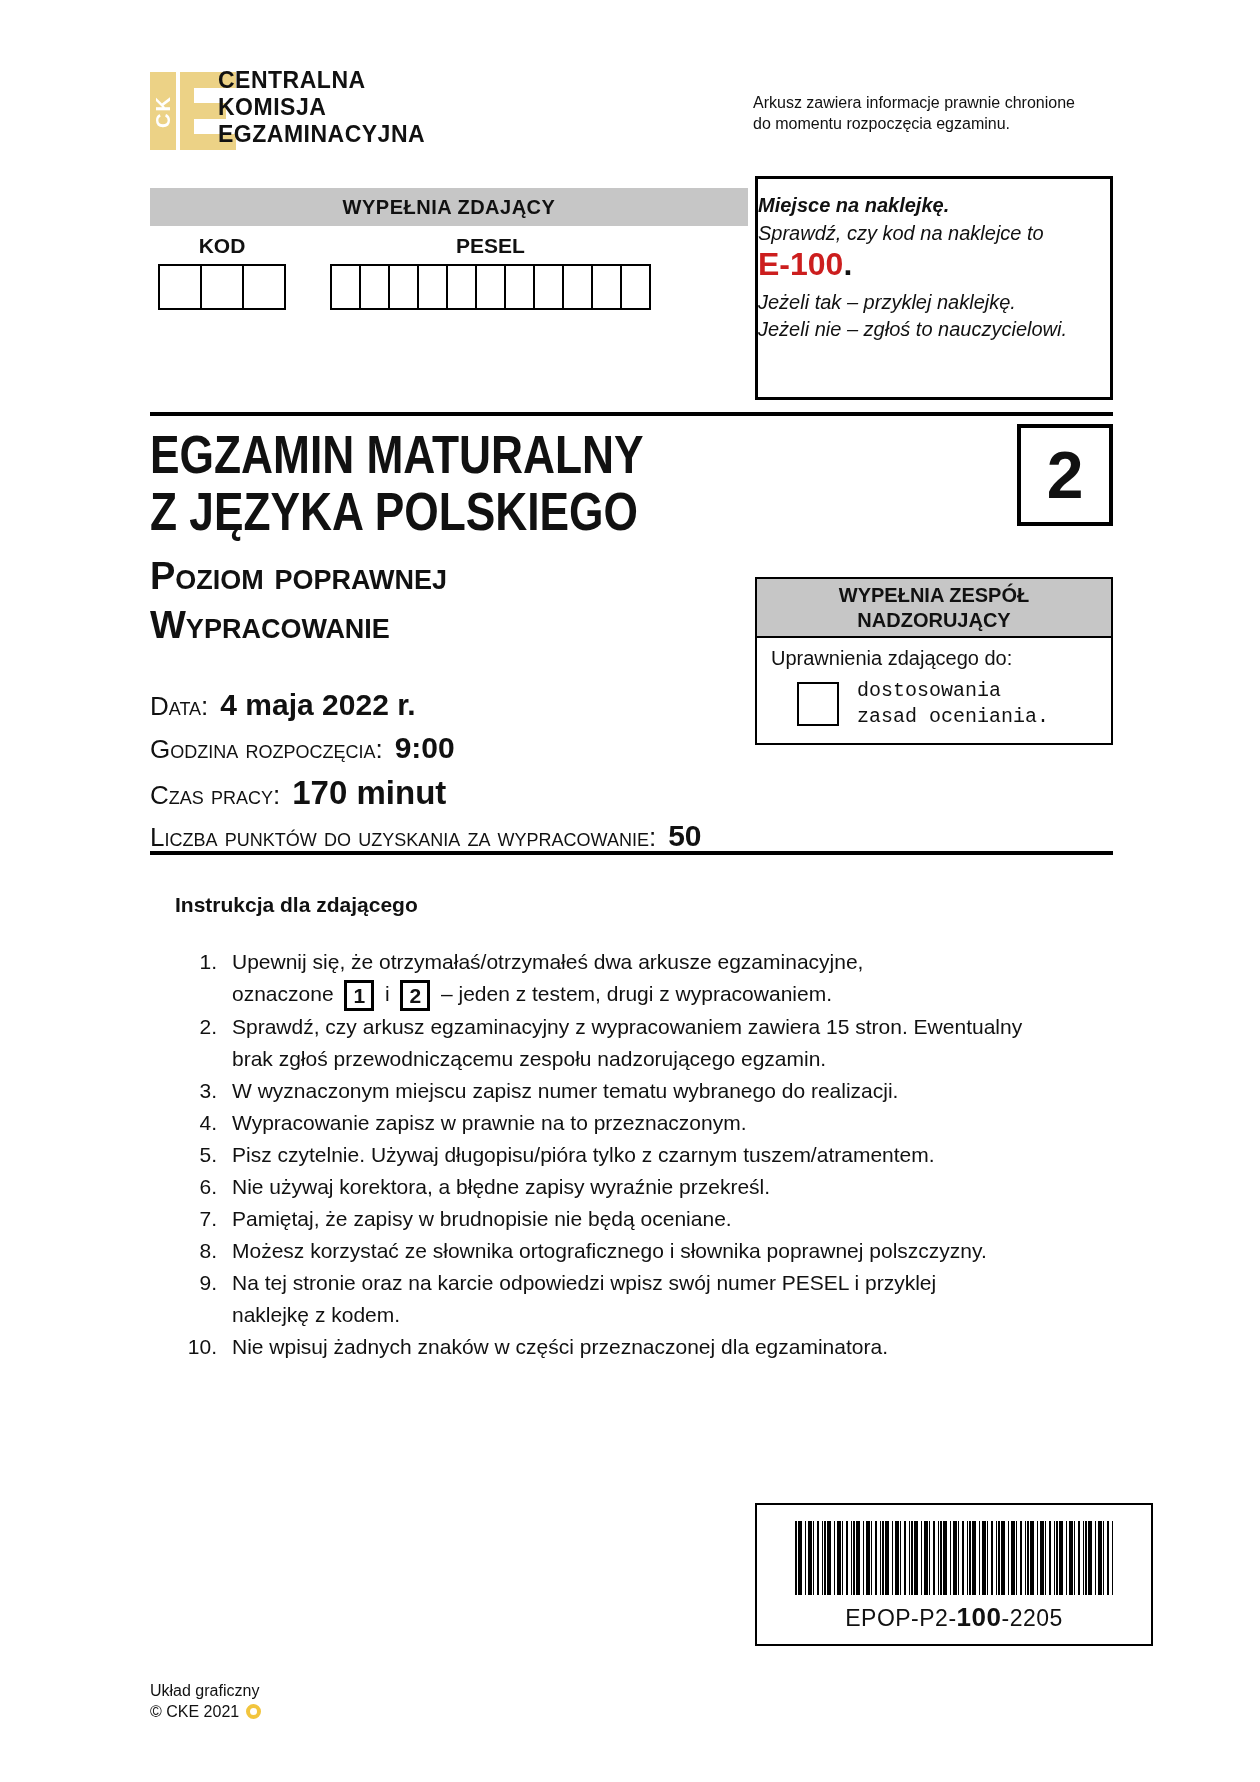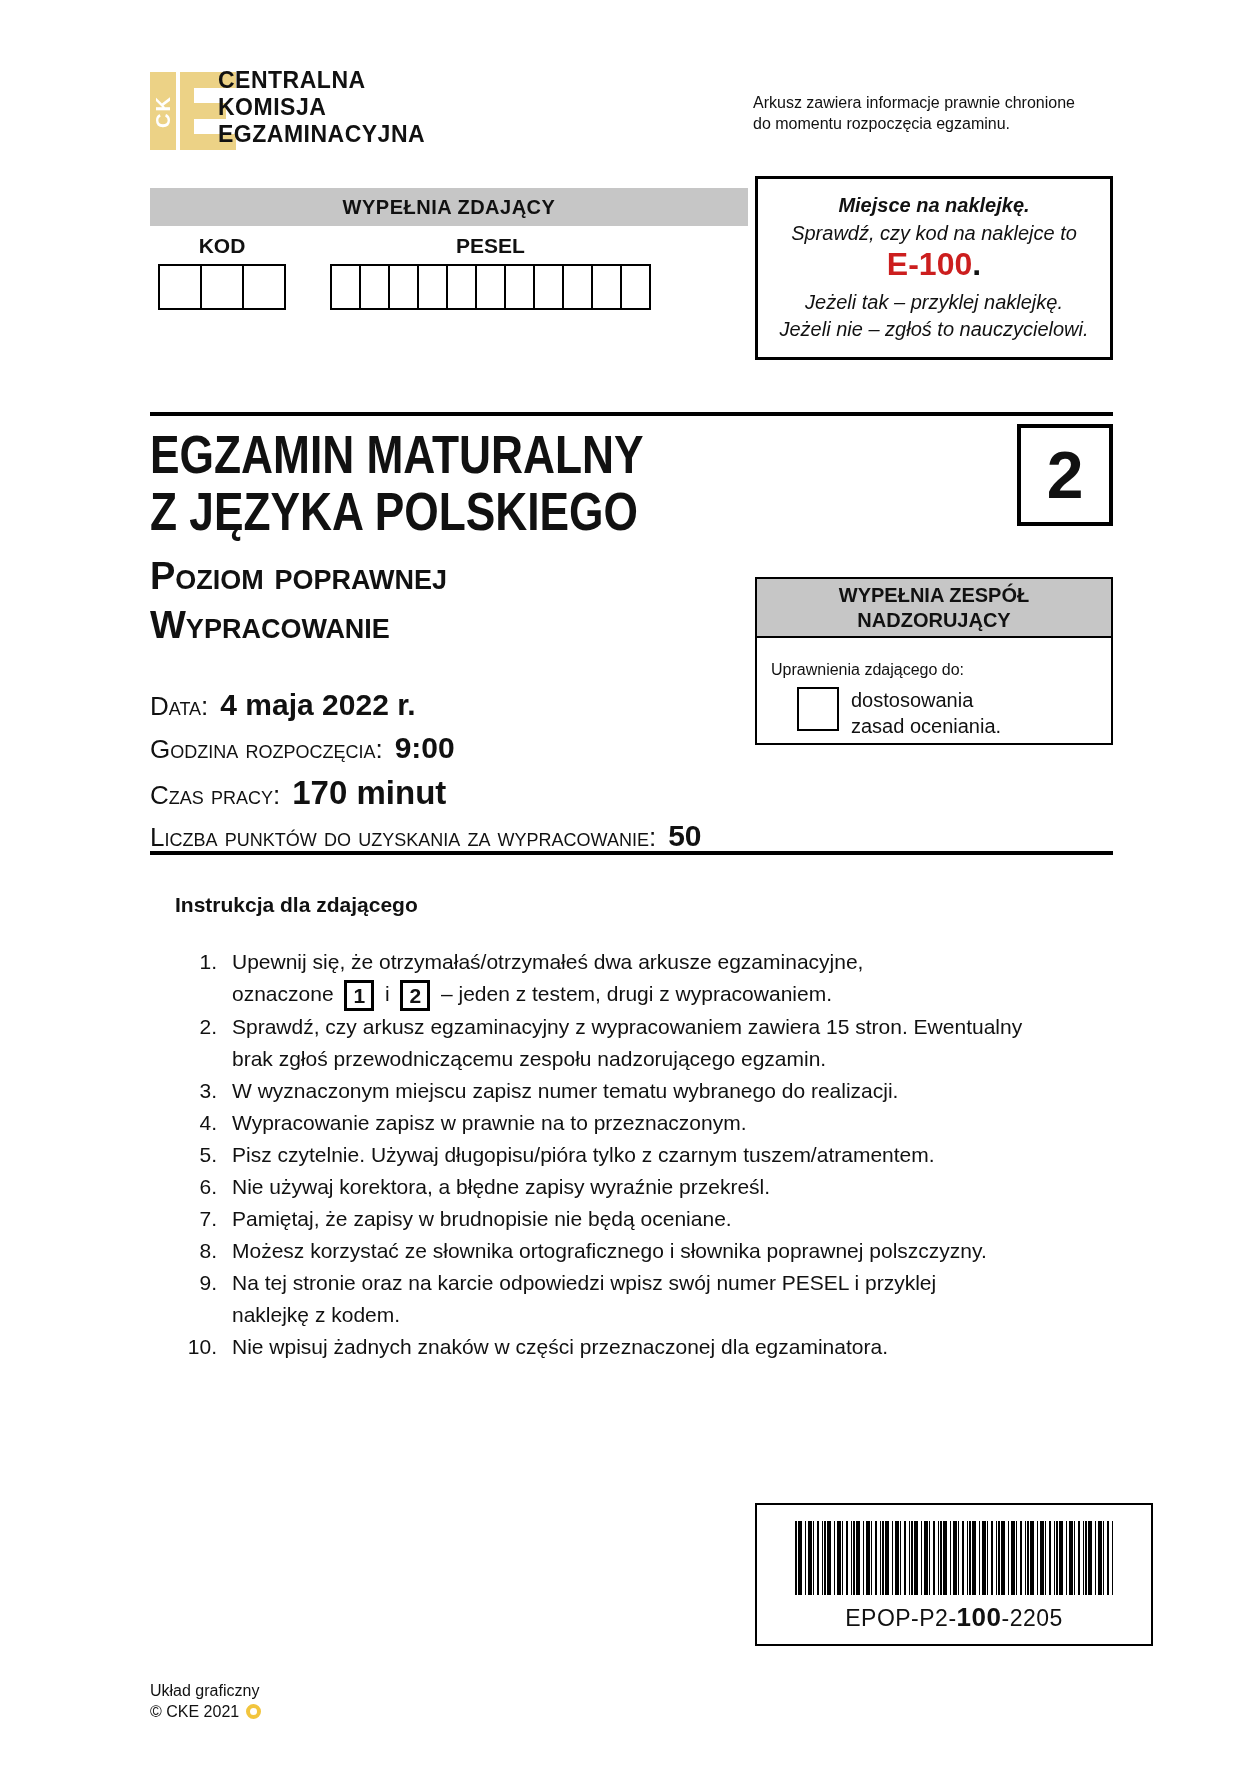--- a/index.html
+++ b/index.html
@@ -28,22 +28,22 @@
   .lab-pesel{left:330px;width:321px;}
   .boxes{position:absolute;top:264px;display:flex;}
   .boxes .cell{height:46px;border:2px solid #000;background:#fff;box-sizing:border-box;margin-left:-2px;}
   .boxes .cell:first-child{margin-left:0;}
   .kod-boxes{left:158px;}
   .kod-boxes .cell{width:44px;}
   .pesel-boxes{left:330px;}
   .pesel-boxes .cell{width:31px;}
 
   
-  .sticker{position:absolute;left:755px;top:176px;width:358px;height:184px;border:3px solid #000;
-           box-sizing:border-box;text-align:center;font-size:20px;}
+  .sticker{position:absolute;left:755px;top:176px;width:358px;height:224px;border:3px solid #000;
+           box-sizing:border-box;text-align:left;font-size:20px;}
   .sticker .t1{margin-top:12px;font-weight:bold;font-style:italic;line-height:28px;}
   .sticker .t2{font-style:italic;line-height:28px;}
   .sticker .code-line{line-height:34px;font-weight:bold;font-size:32px;margin-bottom:8px;}
   .sticker .code{color:var(--red);}
   .sticker .t3,.sticker .t4{font-style:italic;line-height:27px;}
 
   
   .rule{position:absolute;left:150px;width:963px;height:4px;background:#000;}
   .rule1{top:412px;} .rule2{top:851px;}
 
@@ -51,22 +51,22 @@
   .examtitle{position:absolute;left:150px;top:426px;font-weight:bold;font-size:54px;line-height:57px;
              transform:scaleX(.82);transform-origin:0 0;white-space:nowrap;}
   .booklet{position:absolute;left:1017px;top:424px;width:96px;height:102px;border:4px solid #000;box-sizing:border-box;
            display:flex;align-items:center;justify-content:center;font-weight:bold;font-size:66px;}
   .level{position:absolute;left:150px;top:552px;font-weight:bold;font-size:38px;line-height:49px;font-variant:small-caps;}
 
   
   .supbox{position:absolute;left:755px;top:577px;width:358px;height:168px;border:2px solid #000;box-sizing:border-box;}
   .supbox .hdr{background:#c6c6c6;border-bottom:2px solid #000;text-align:center;font-weight:bold;
                font-size:20px;line-height:25px;padding:4px 0 3px;}
-  .supbox .bodylabel{font-size:16px;padding:23px 0 0 14px;}
-  .supbox .chkrow{display:flex;gap:12px;margin:8px 0 0 40px;}
+  .supbox .bodylabel{font-size:20px;padding:9px 0 0 14px;}
+  .supbox .chkrow{display:flex;align-items:center;gap:18px;margin:8px 0 0 40px;font-family:Liberation Mono, monospace;}
   .supbox .chk{width:42px;height:44px;border:2px solid #000;background:#fff;box-sizing:border-box;}
   .supbox .chktext{font-size:20px;line-height:26px;}
 
   
   .drow{position:absolute;left:150px;display:flex;align-items:baseline;white-space:nowrap;}
   .drow .lab{font-variant:small-caps;font-size:26px;margin-right:12px;}
   .drow .val{font-weight:bold;font-size:30px;}
   .drow .note{font-size:21px;margin-left:16px;}
   .d1{top:688px;} .d2{top:731px;} .d3{top:774px;} .d4{top:819px;}
   .d3 .val{font-size:33px;}

